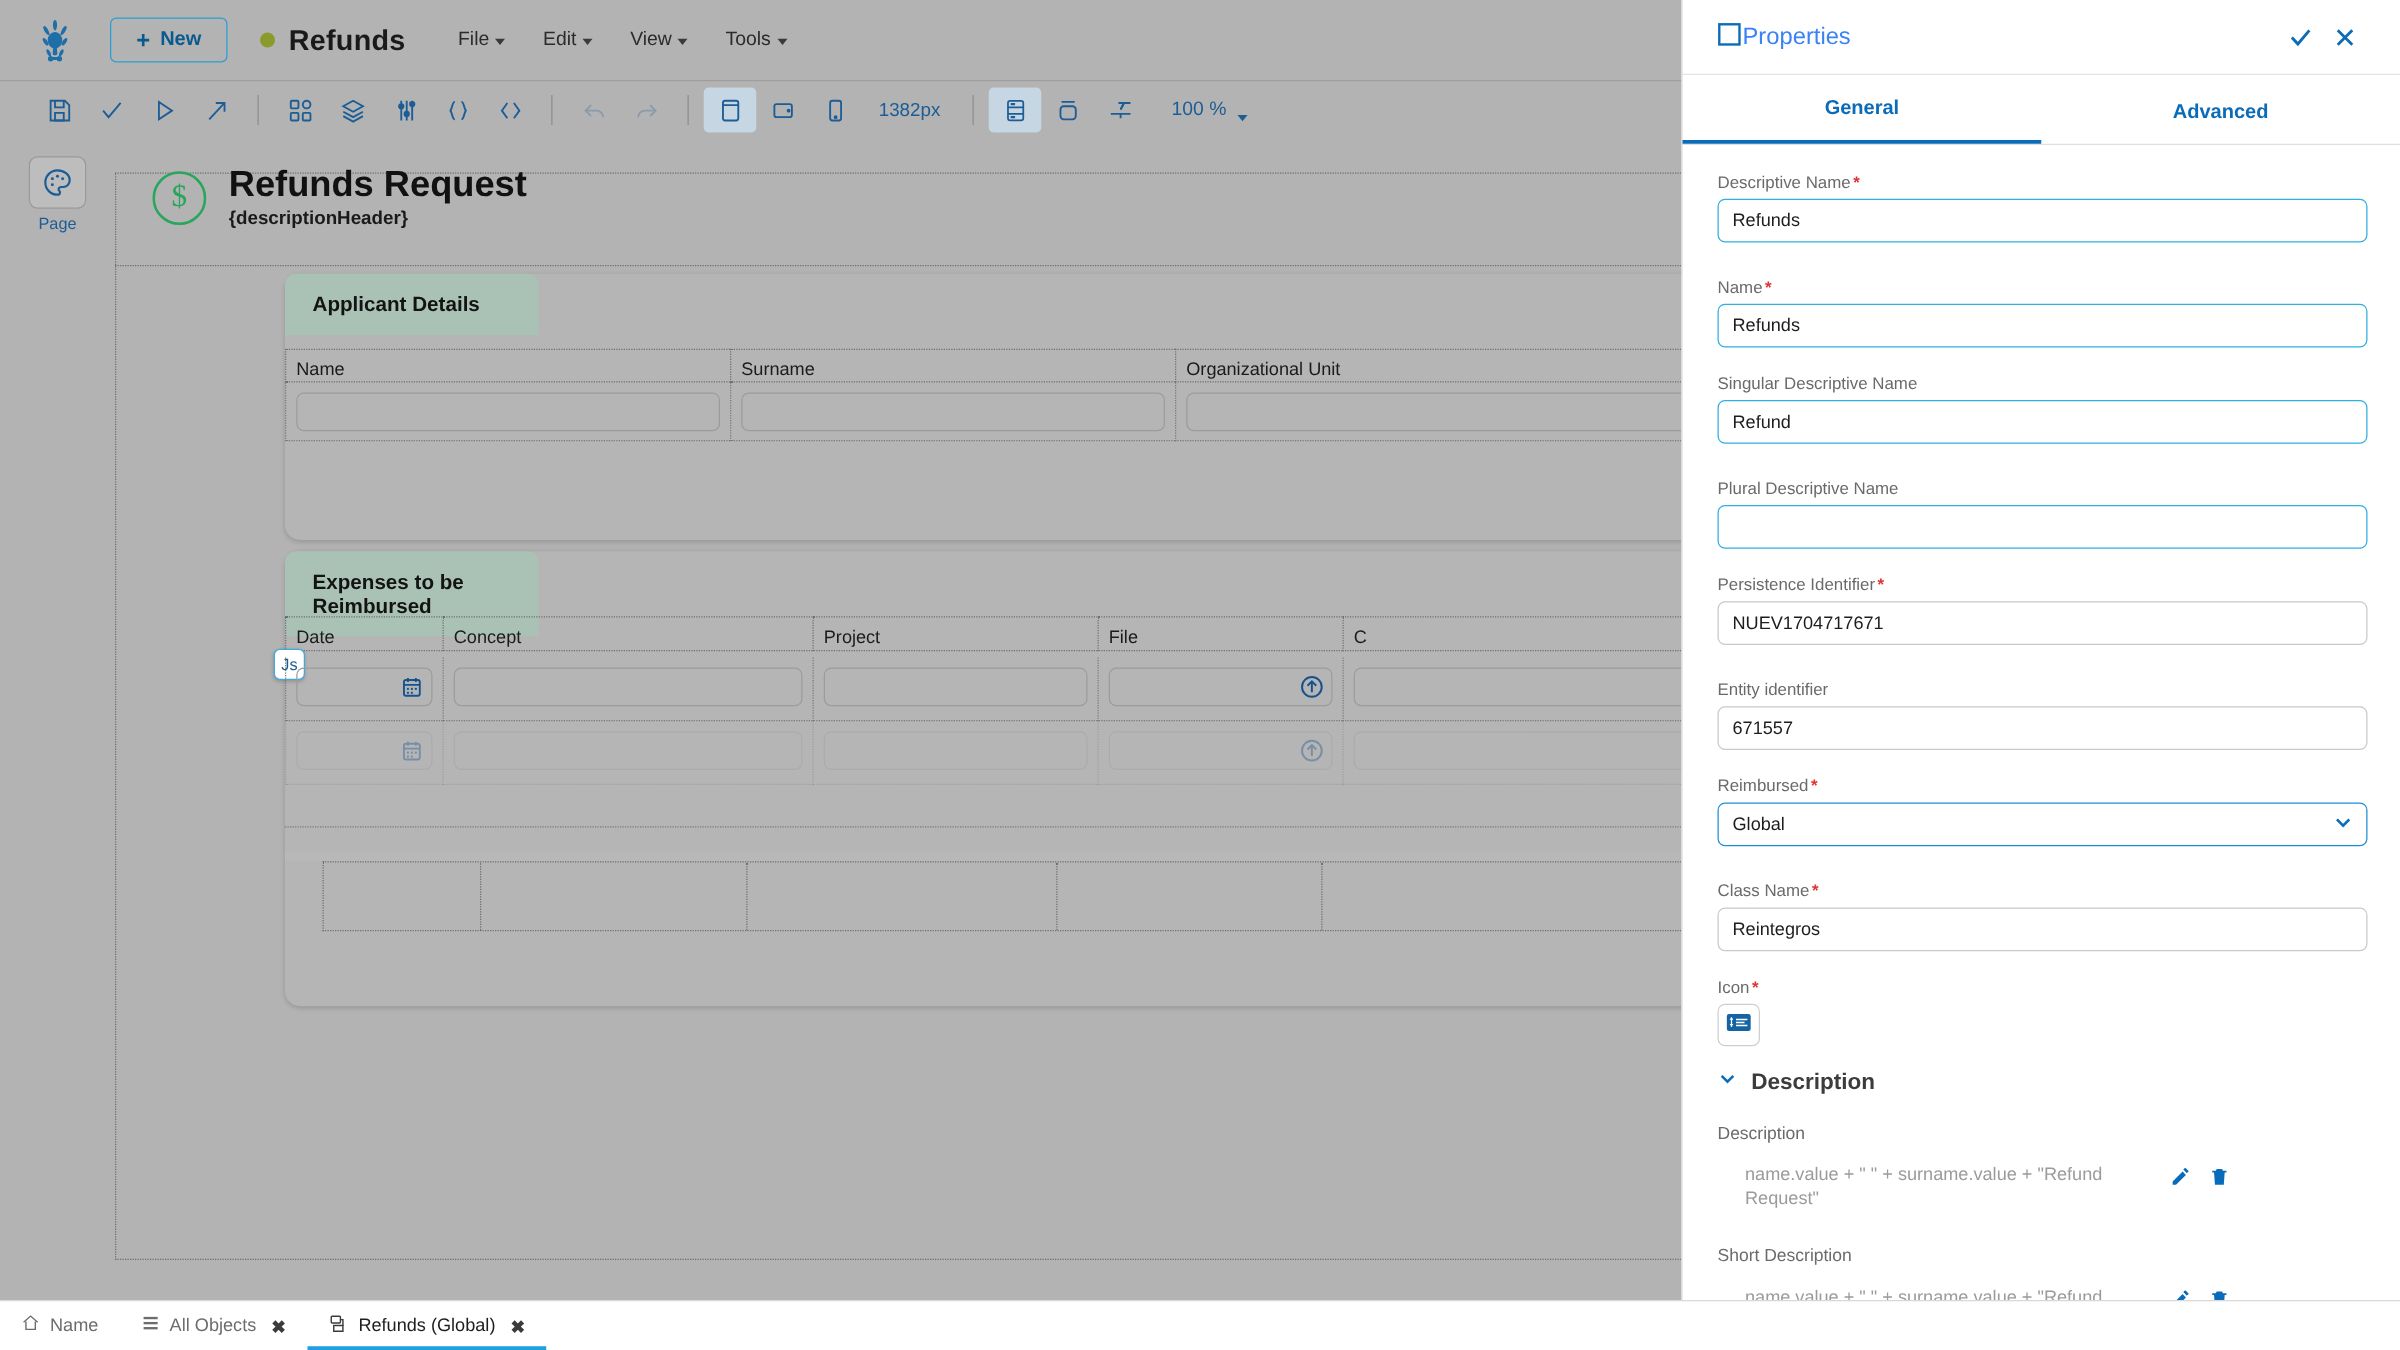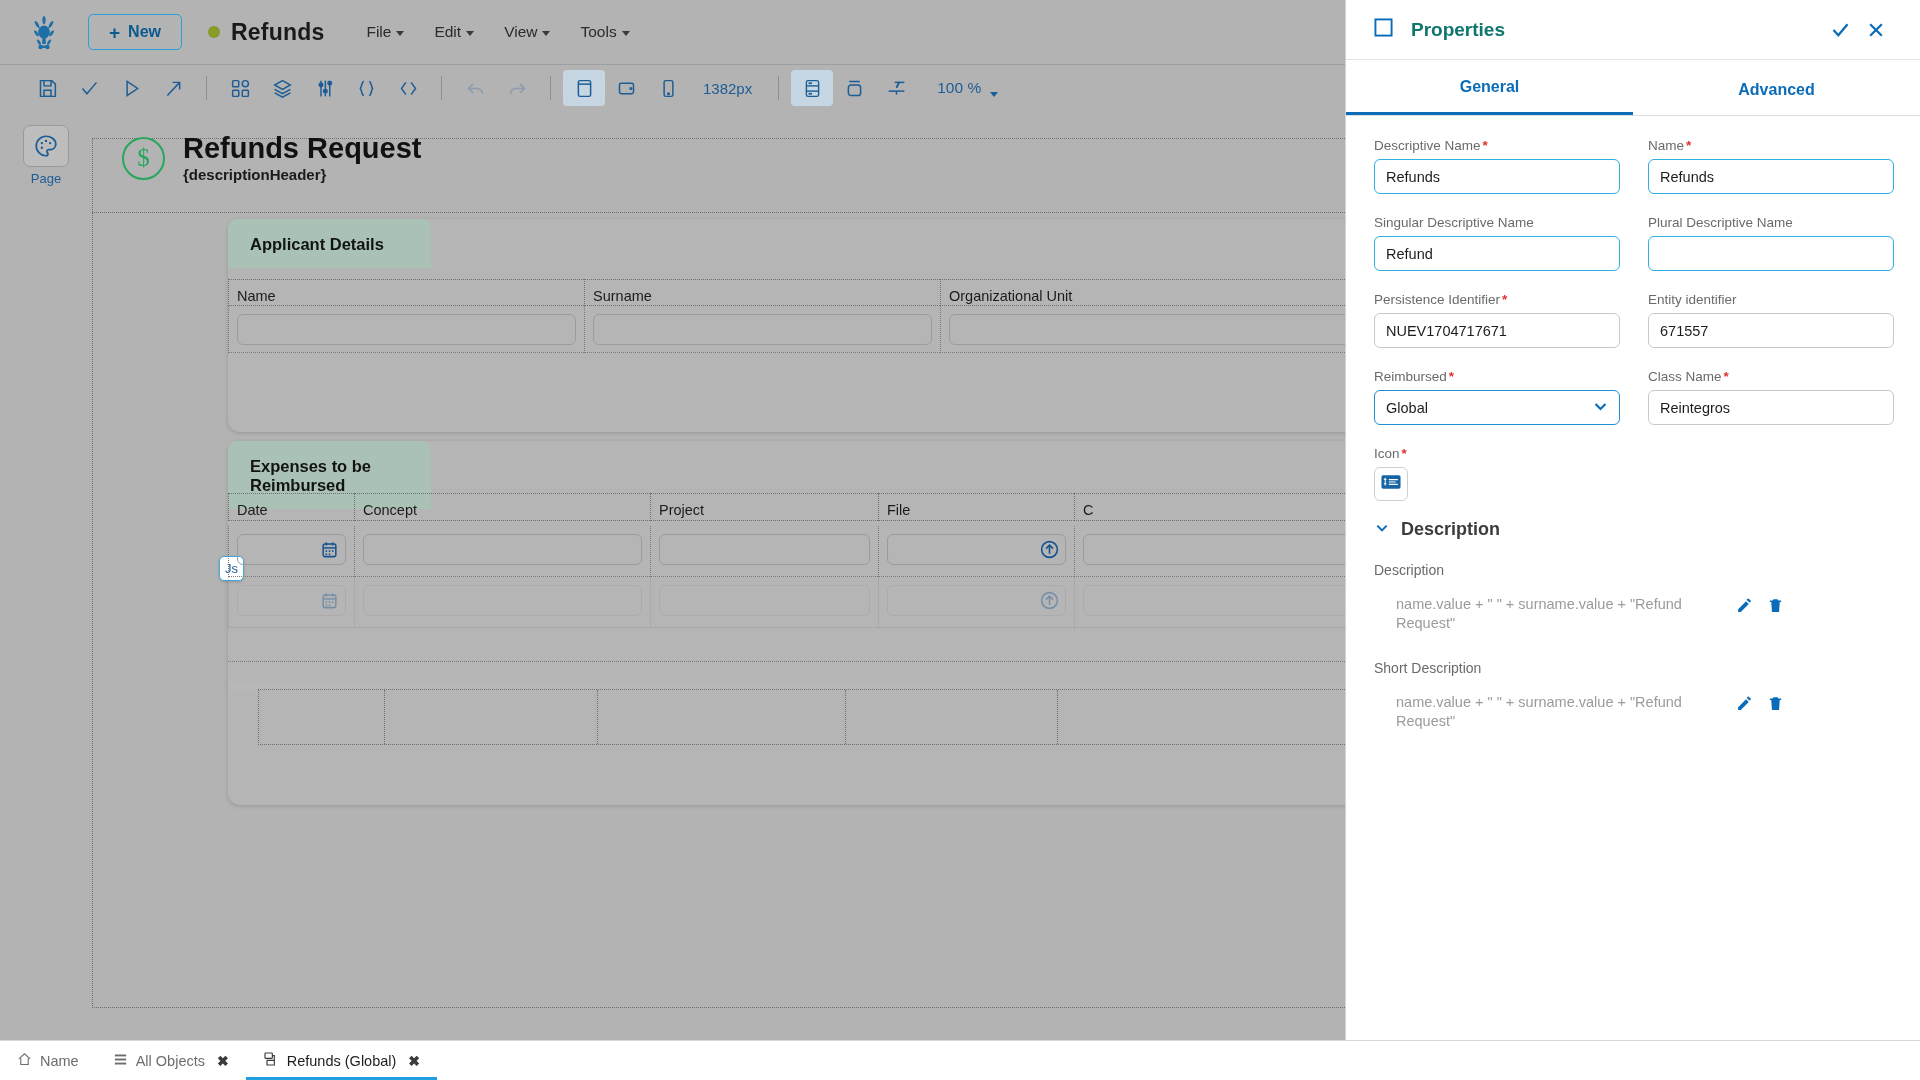--- a/index.html
+++ b/index.html
@@ -79,30 +79,30 @@
              font-size: 14.5px; color: #1b1b1b; }
   .inp-wrap { border: 1px dotted #7a7a7a; border-right: none; border-top: none; padding: 8px; position: relative; }
   .inp { border: 1px solid #9c9c9c; border-radius: 6px; height: 31px; background: transparent; }
   .tbl-col { border-right: 1px dotted #6f6f6f; }
 
   
   .props { position: absolute; right: 0; top: 0; width: 575px; height: 1040px; background: #fff;
            border-left: 1px solid #d3d3d3; }
   .props-head { height: 60px; display: flex; align-items: center; padding: 0 26px 0 28px;
                 border-bottom: 1px solid #e3e3e3; }
-  .props-title { font-size: 19px; font-weight: bold; color: #0f766e; margin-left: 18px; }
+  .props-title { font-size: 19px; font-weight: normal; color: #3b82f6; margin-left: 1px; }
   .props-head .spacer { flex: 1; }
   .hdr-ico { width: 36px; height: 36px; display: flex; align-items: center; justify-content: center;
              cursor: pointer; color: #0a6cb8; }
   .ptabs { display: flex; border-bottom: 1px solid #e0e0e0; align-items: flex-end; }
   .ptab { flex: 1; text-align: center; padding: 18px 0 16px; font-size: 16px; font-weight: bold;
           color: #0a6cb8; cursor: pointer; }
   .ptab.active { border-bottom: 3px solid #0a6cb8; }
   .pbody { padding: 22px 26px 0 28px; }
-  .frow { display: flex; gap: 28px; margin-bottom: 21px; }
+  .frow { display: flex; gap: 28px; margin-bottom: 21px; flex-direction: column; }
   .fcol { flex: 1; min-width: 0; }
   .flabel { font-size: 13.5px; color: #6a6a6a; margin-bottom: 6px; }
   .req { color: #e03131; font-weight: bold; margin-left: 2px; }
   .finput { width: 100%; height: 35px; border: 1px solid #2fb0e0; border-radius: 6px;
             padding: 0 11px; font-size: 14.5px; color: #1d1d1d; background: #fff;
             font-family: "Liberation Sans", sans-serif; }
   .finput.ro { border-color: #c9c9c9; }
   .fselect { width: 100%; height: 35px; border: 1px solid #1f8fd4; border-radius: 6px;
              padding: 0 11px; font-size: 14.5px; color: #1d1d1d; background: #fff; position: relative;
              display: flex; align-items: center; cursor: pointer; }
@@ -122,21 +122,21 @@
                background: #fff; border-top: 1px solid #d8d8d8; display: flex; align-items: stretch; }
   .btab { display: flex; align-items: center; gap: 8px; padding: 0 17px; font-size: 14.5px;
           color: #6d6d6d; cursor: pointer; position: relative; }
   .btab.active { color: #1d1d1d; }
   .btab.active::after { content: ""; position: absolute; left: 0; right: 0; bottom: 0;
                         height: 3px; background: #1f9fe0; }
   .btab .x { font-size: 14px; font-weight: bold; color: #3b3b3b; margin-left: 4px; }
   .jsbadge { position: absolute; width: 25px; height: 25px; border: 1px solid #3fa9dd;
              border-radius: 5px; background: #fff; display: flex; align-items: center;
              justify-content: center; font-size: 13px; color: #1c5d96; cursor: pointer;
-             box-shadow: 0 1px 3px rgba(0,0,0,.18); margin-top: 37px; }
+             box-shadow: 0 1px 3px rgba(0,0,0,.18); }
 </style>
 </head>
 <body>
 
 <div id="app">
 
   <div class="topbar">
     <div class="logo">
       <svg width="44" height="44" viewBox="0 0 44 44">
         <g fill="#1e6fa8">

